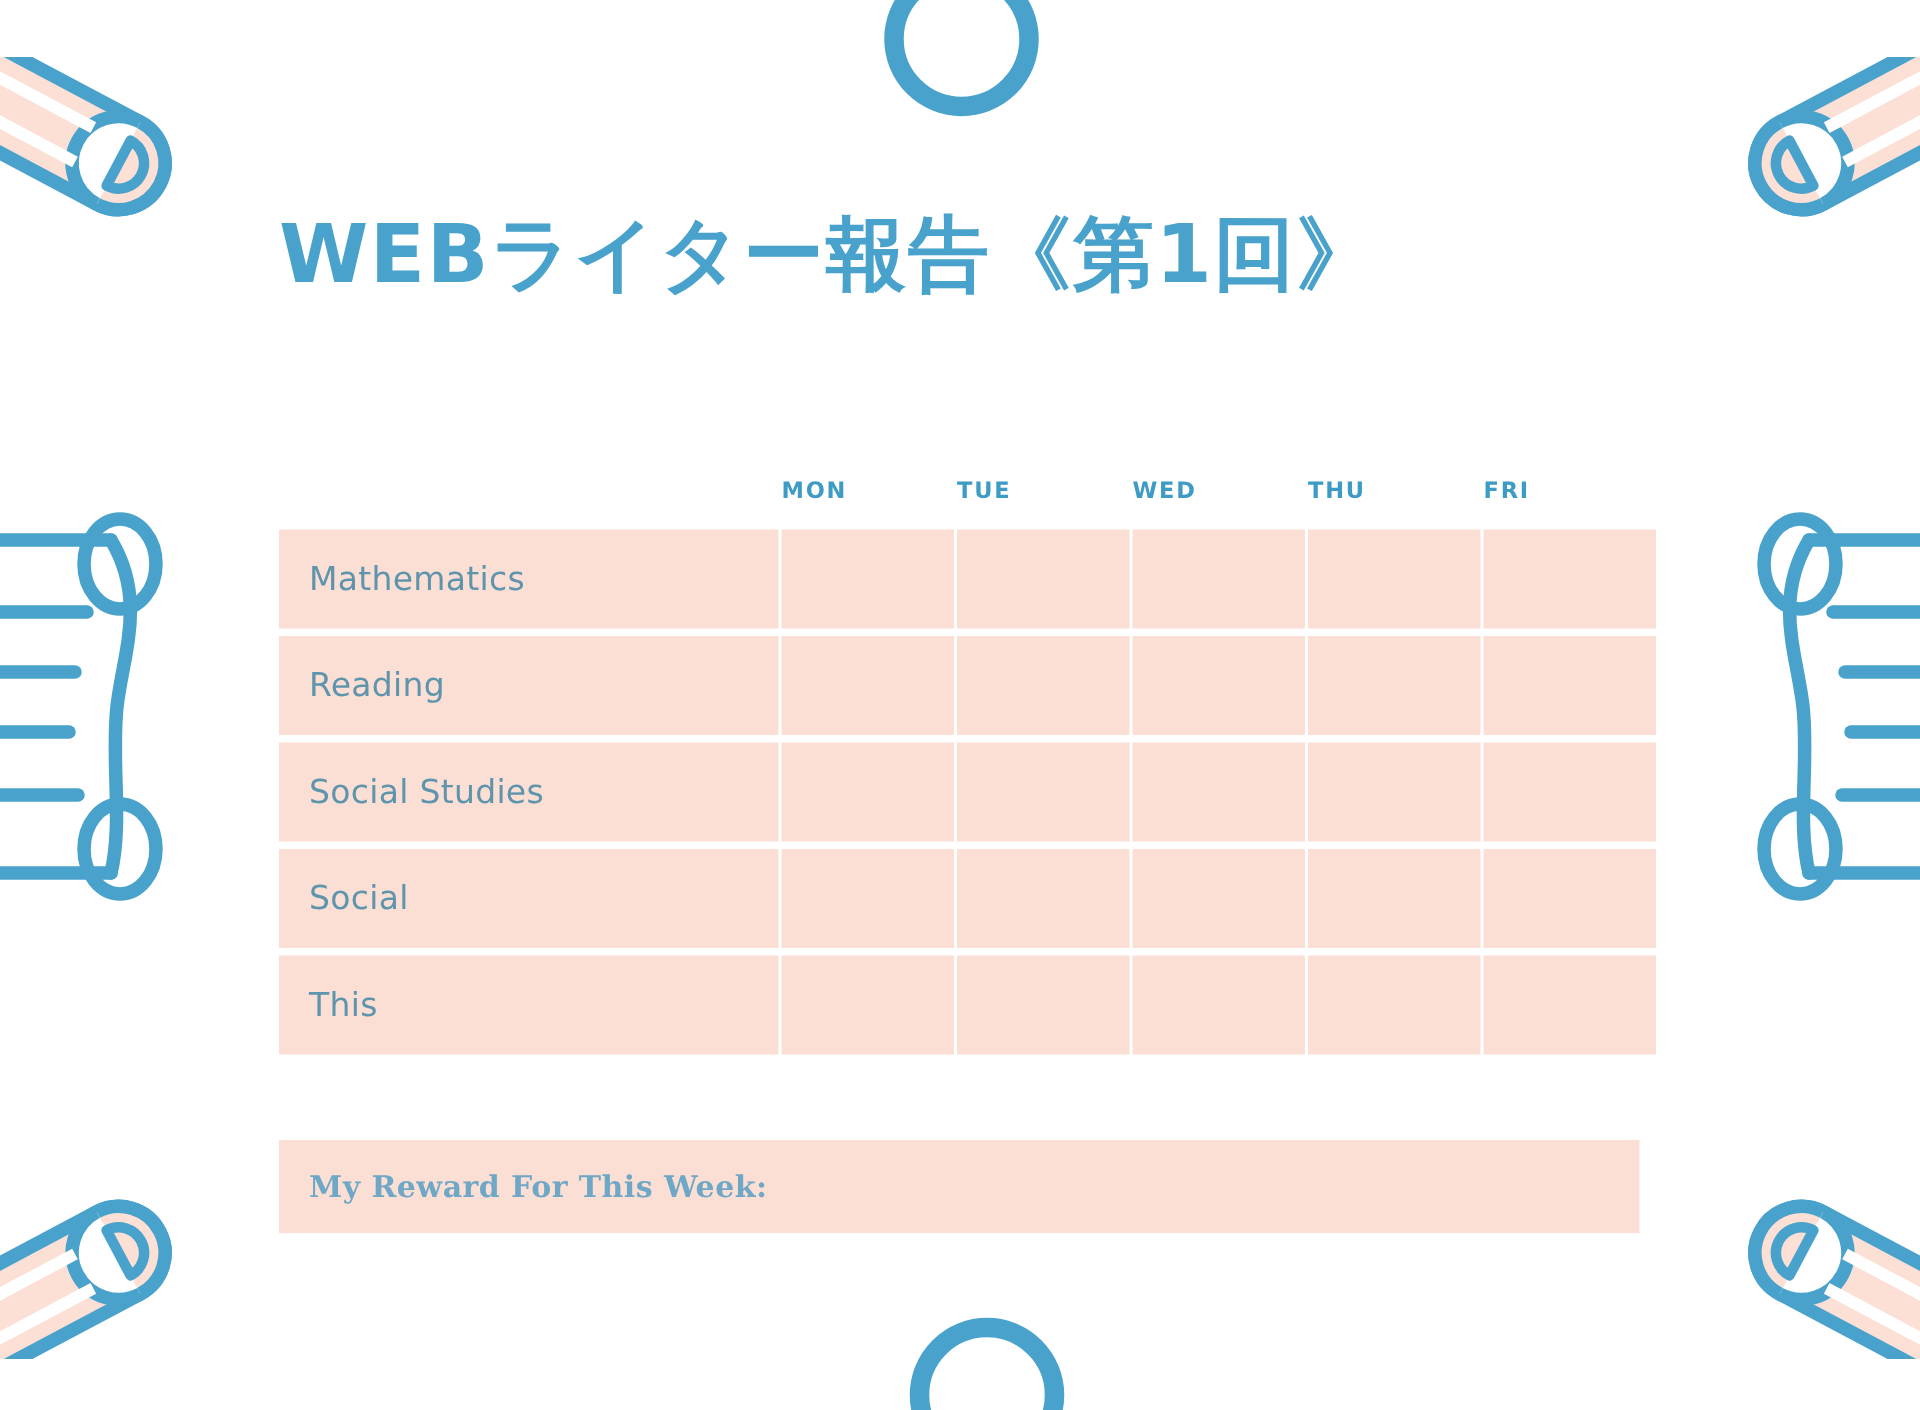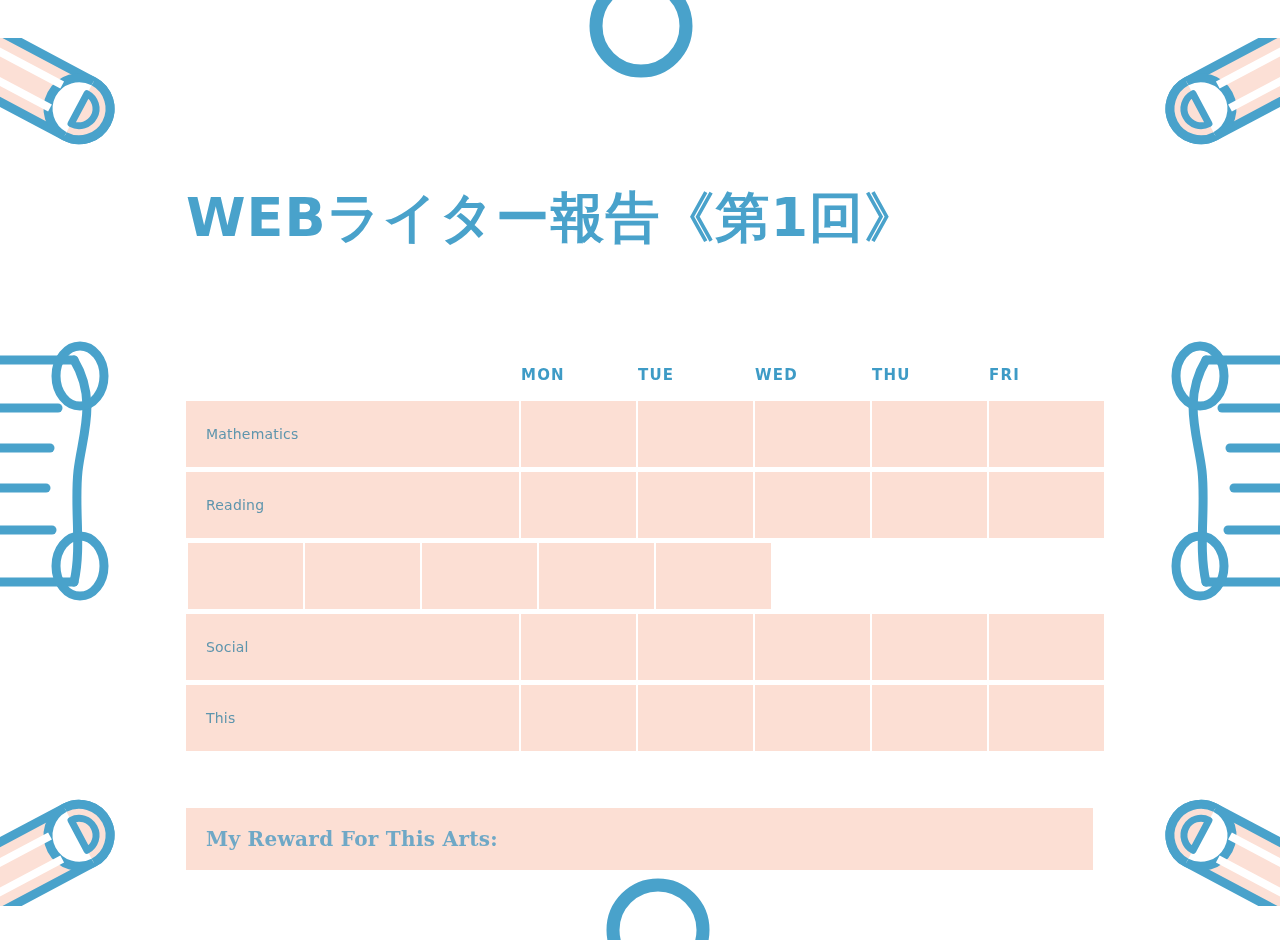--- a/index.html
+++ b/index.html
@@ -37,21 +37,20 @@
 
   .ring-top    { left: 583px; top: -32px; }
   .ring-bottom { left: 600px; top: 872px; }
 
   
   .page {
     position: relative;
     z-index: 2;
     width: 1280px;
     height: 836px;
-    margin-top: 48px;
   }
 
   .title {
     position: absolute;
     left: 186px;
     top: 140px;
     font-family: "DejaVu Sans", sans-serif;
     font-size: 54px;
     font-weight: 700;
     letter-spacing: 1px;
@@ -96,21 +95,21 @@
   }
   .subject-cell {
     width: 333px;
     flex: none;
     background: #FCDFD4;
     display: flex;
     align-items: center;
     padding-left: 20px;
     box-sizing: border-box;
     font-family: "DejaVu Sans", sans-serif;
-    font-size: 14px;
+    font-size: 22px;
     color: #5E95AD;
     letter-spacing: .2px;
   }
   .day-cell {
     width: 115px;
     flex: none;
     margin-left: 2px;
     background: #FCDFD4;
   }
 
@@ -262,20 +261,21 @@
       <div class="row">
         <div class="subject-cell">Reading</div>
         <div class="day-cell"></div>
         <div class="day-cell"></div>
         <div class="day-cell"></div>
         <div class="day-cell"></div>
         <div class="day-cell"></div>
       </div>
 
       <div class="row">
+        <div class="subject-cell">Social Studies</div>
         <div class="day-cell"></div>
         <div class="day-cell"></div>
         <div class="day-cell"></div>
         <div class="day-cell"></div>
         <div class="day-cell"></div>
       </div>
 
       <div class="row">
         <div class="subject-cell">Social</div>
         <div class="day-cell"></div>
@@ -291,16 +291,16 @@
         <div class="day-cell"></div>
         <div class="day-cell"></div>
         <div class="day-cell"></div>
         <div class="day-cell"></div>
       </div>
 
     </div>
   </div>
 
   <div class="reward">
-    <span class="reward-label">My Reward For This Arts:</span>
+    <span class="reward-label">My Reward For This Week:</span>
   </div>
 
 </div>
 
 </body></html>

